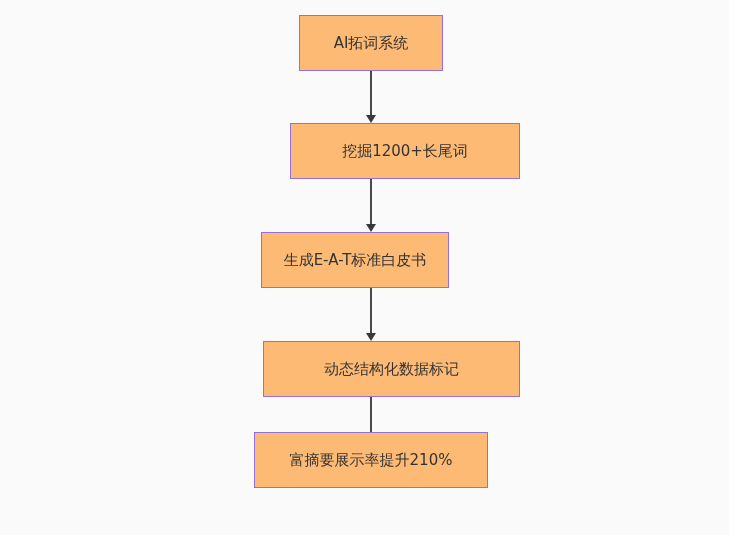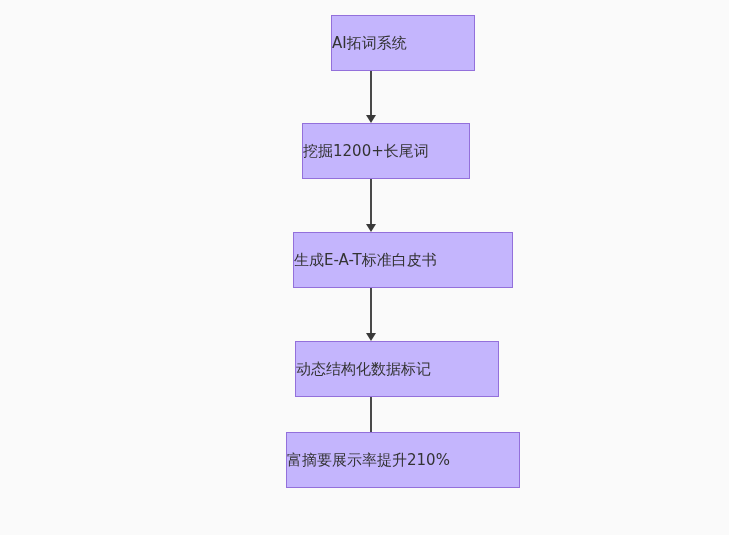--- a/index.html
+++ b/index.html
@@ -12,34 +12,34 @@
   .canvas {
     position: relative;
     width: 729px;
     height: 535px;
     background: #fafafa;
     overflow: hidden;
   }
   .node {
     position: absolute;
     box-sizing: border-box;
-    background: #c4b5fd;
+    background: #fdba74;
     border: 1.5px solid #9370db;
     display: flex;
     align-items: center;
+    justify-content: center;
     font-size: 15px;
     color: #333333;
     text-align: center;
     white-space: nowrap;
-    margin-left: 32px;
   }
   .node-1 { left: 299px; top: 15px;  width: 144px; height: 56px; }
-  .node-2 { left: 270px; top: 123px; width: 168px; height: 56px; }
-  .node-3 { left: 261px; top: 232px; width: 220px; height: 56px; }
-  .node-4 { left: 263px; top: 341px; width: 204px; height: 56px; }
+  .node-2 { left: 290px; top: 123px; width: 230px; height: 56px; }
+  .node-3 { left: 261px; top: 232px; width: 188px; height: 56px; }
+  .node-4 { left: 263px; top: 341px; width: 257px; height: 56px; }
   .node-5 { left: 254px; top: 432px; width: 234px; height: 56px; }
 
   .arrow {
     position: absolute;
     left: 361px;
     width: 20px;
   }
   .arrow-1 { top: 71px;  height: 52px; }
   .arrow-2 { top: 179px; height: 53px; }
   .arrow-3 { top: 288px; height: 53px; }

